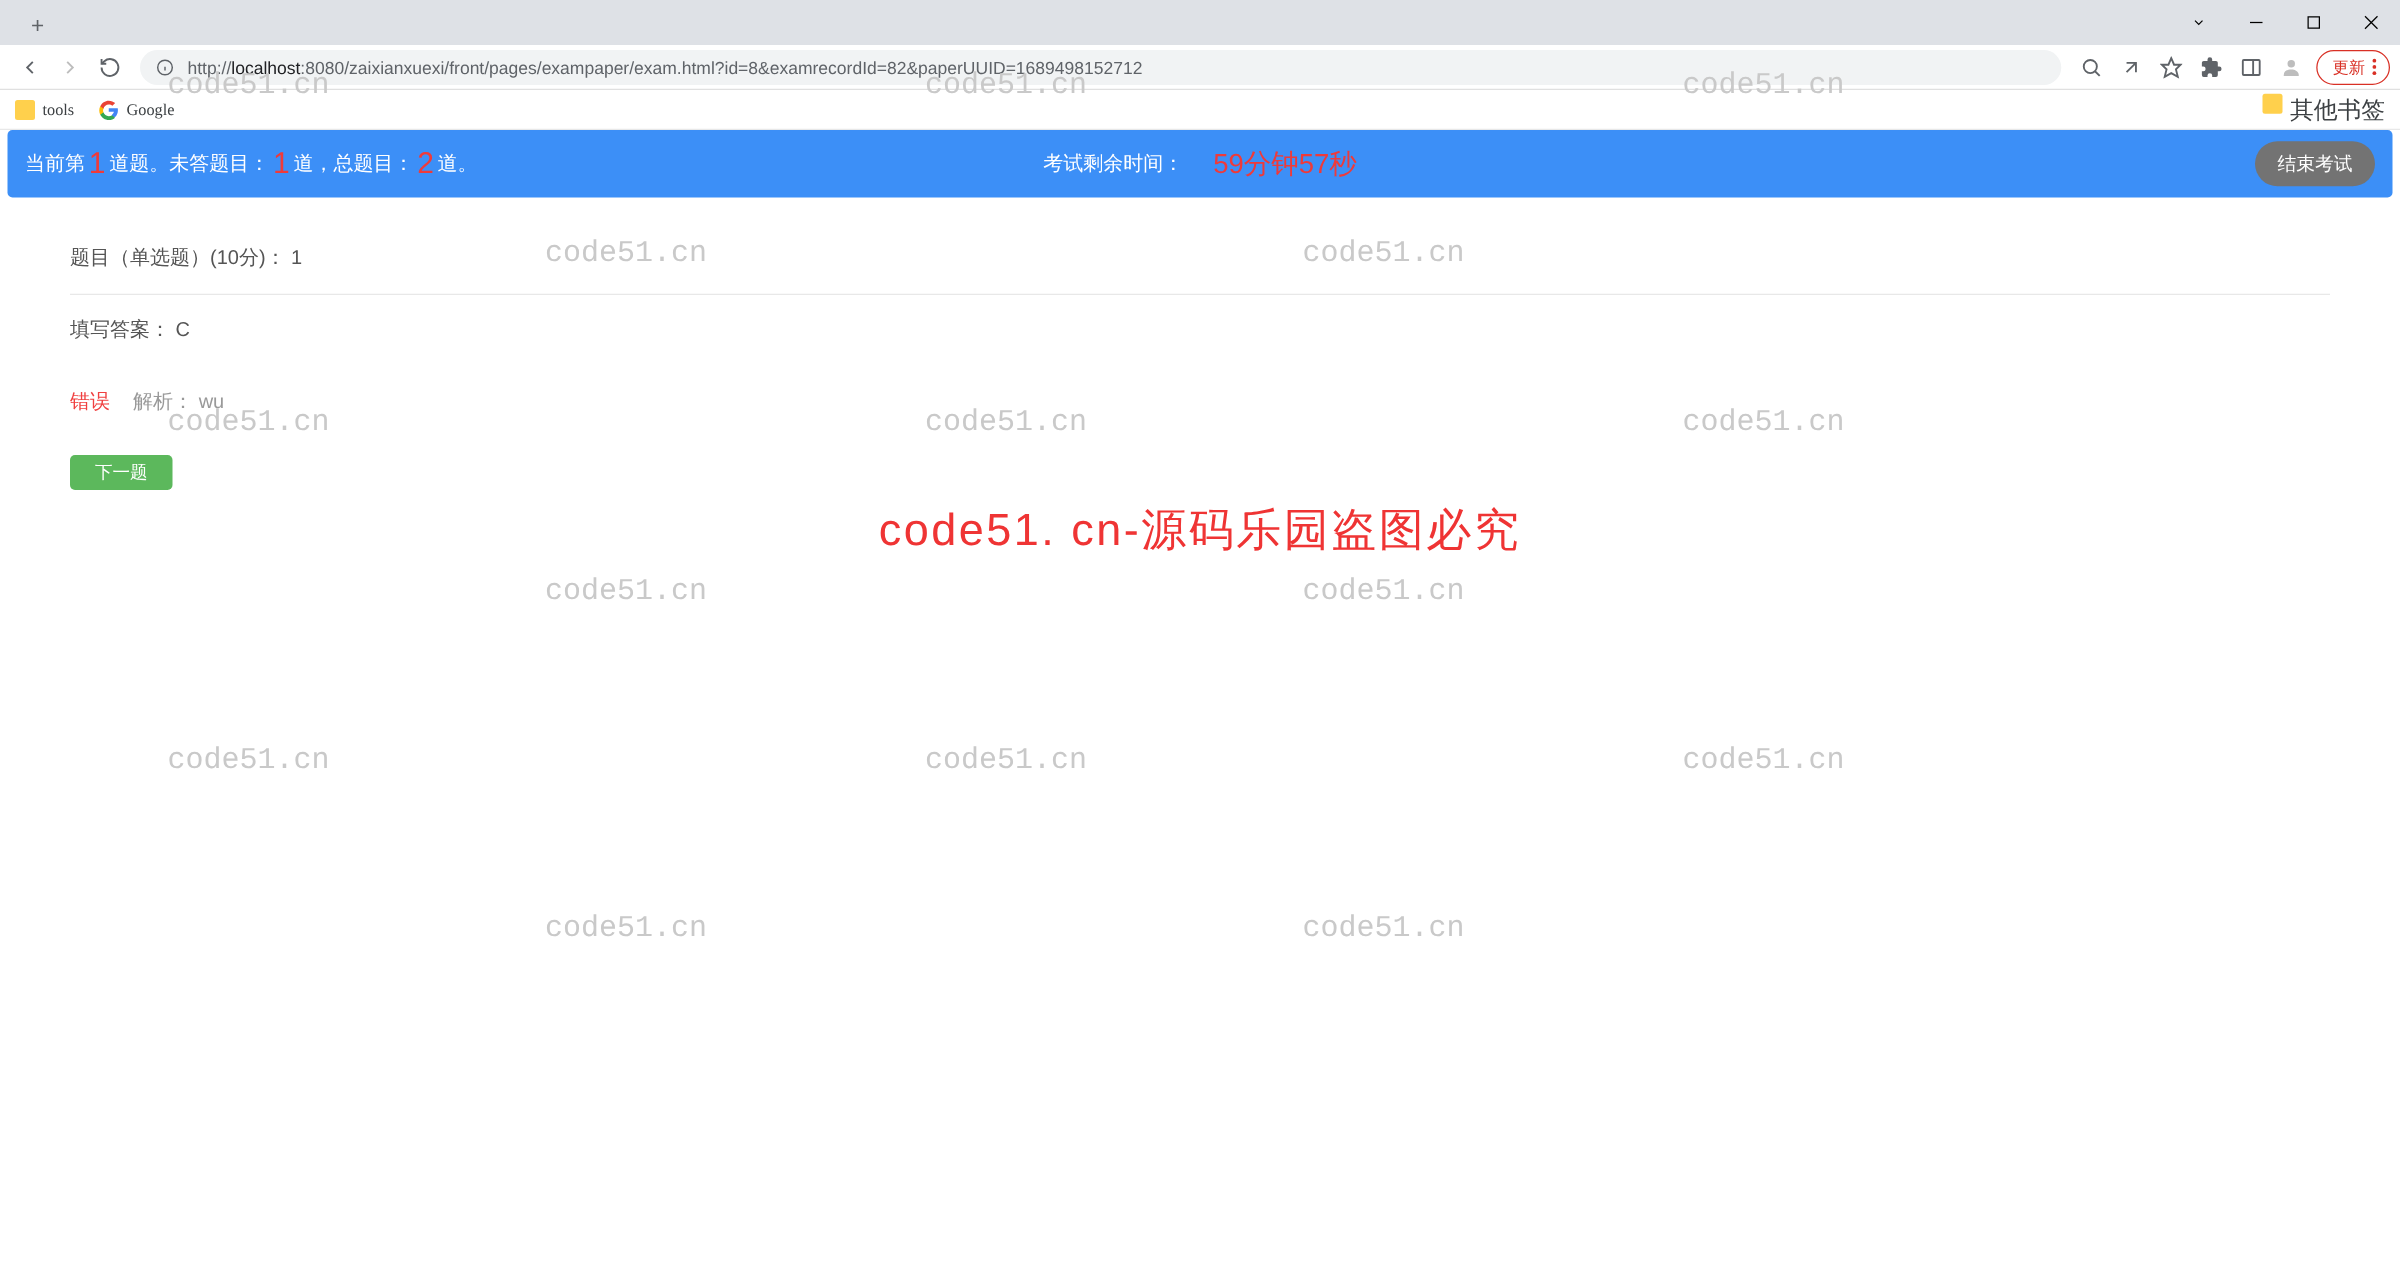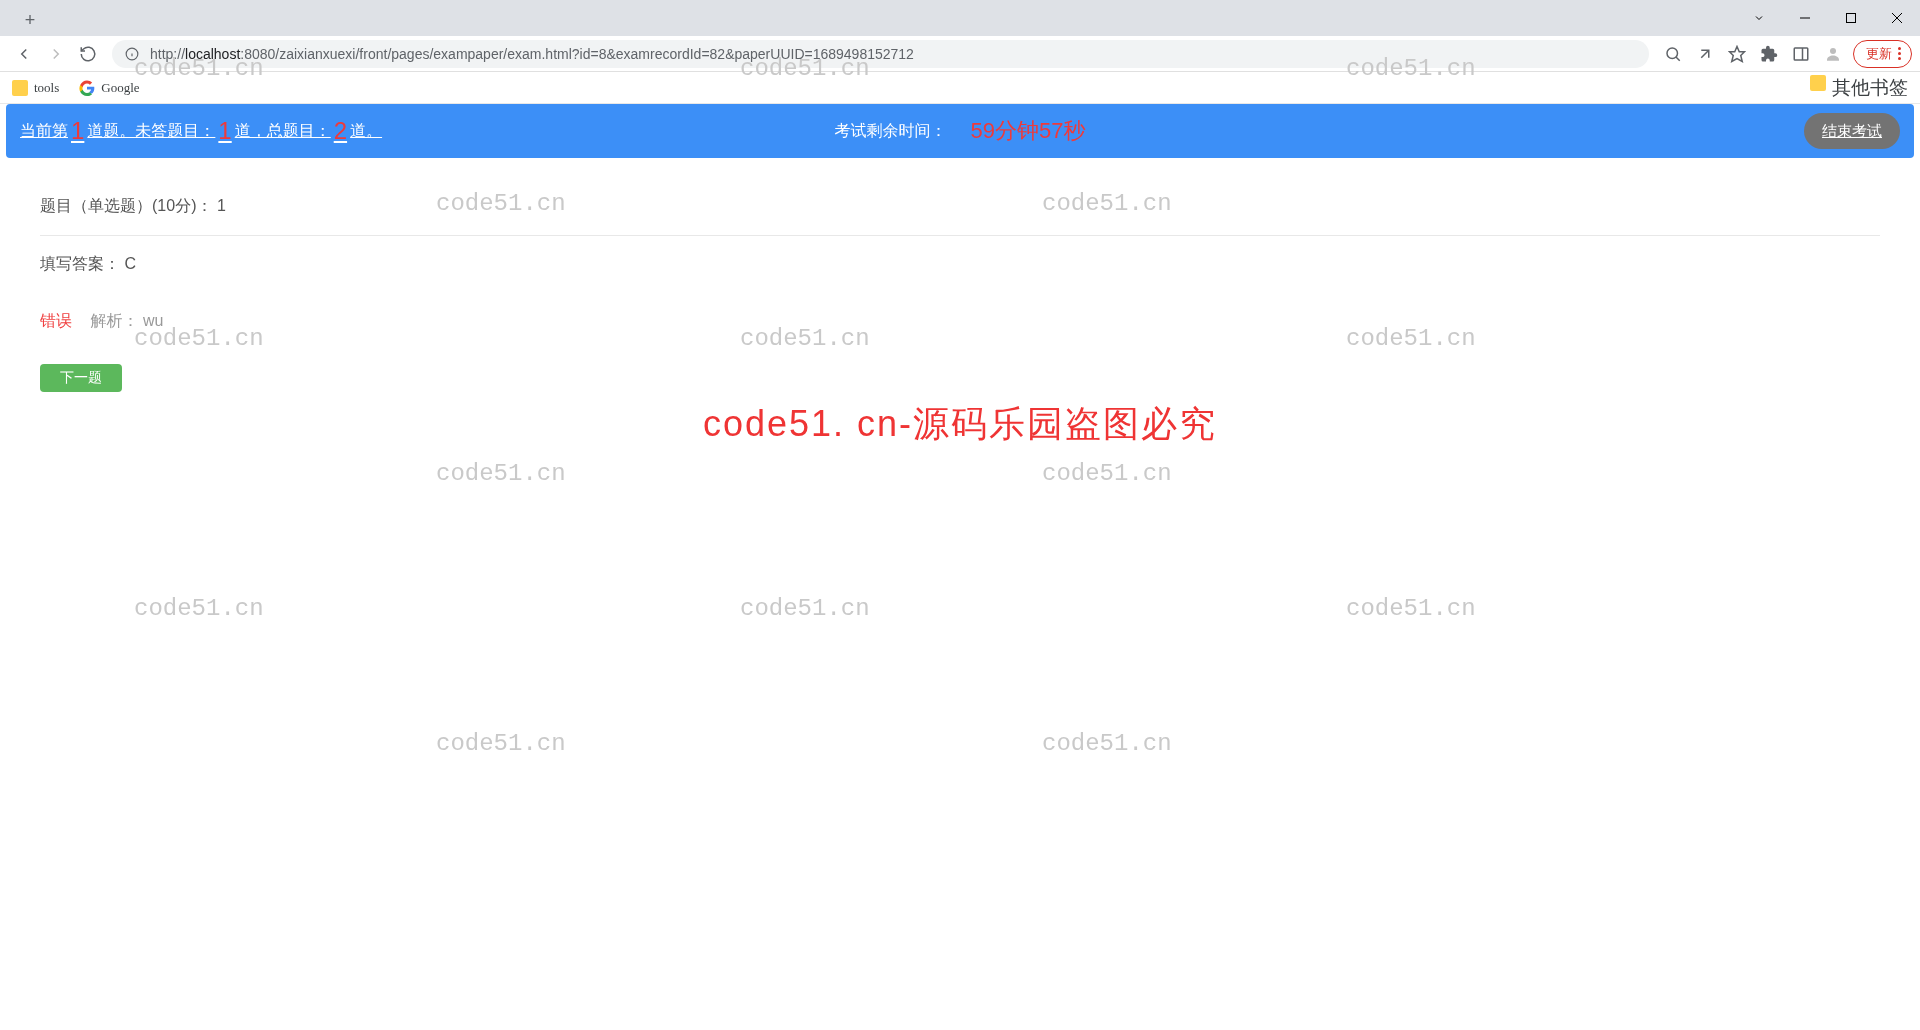--- a/index.html
+++ b/index.html
@@ -214,21 +214,20 @@
       height: 54px;
       margin: 0 6px;
       background: #3c8ff7;
       border-radius: 4px;
       display: flex;
       align-items: center;
       padding: 0 14px;
       color: #fff;
       font-size: 16px;
       position: relative;
-      text-decoration: underline;
     }
     .exam-header .left {
       display: inline-flex;
       align-items: center;
     }
     .exam-header .big-num {
       color: #ef3a3a;
       font-size: 24px;
       font-weight: 500;
       margin: 0 3px;
@@ -252,21 +251,21 @@
       color: #fff;
       border: none;
       height: 36px;
       padding: 0 18px;
       border-radius: 18px;
       font-size: 15px;
       cursor: pointer;
     }
 
     .exam-body {
-      padding: 20px 40px;
+      padding: 20px 56px;
     }
     .q-row {
       padding: 18px 0;
       border-bottom: 1px solid #e8e8e8;
       font-size: 16px;
       color: #555;
     }
     .q-row.no-border { border-bottom: none; }
     .q-row .wrong {
       color: #f04040;

